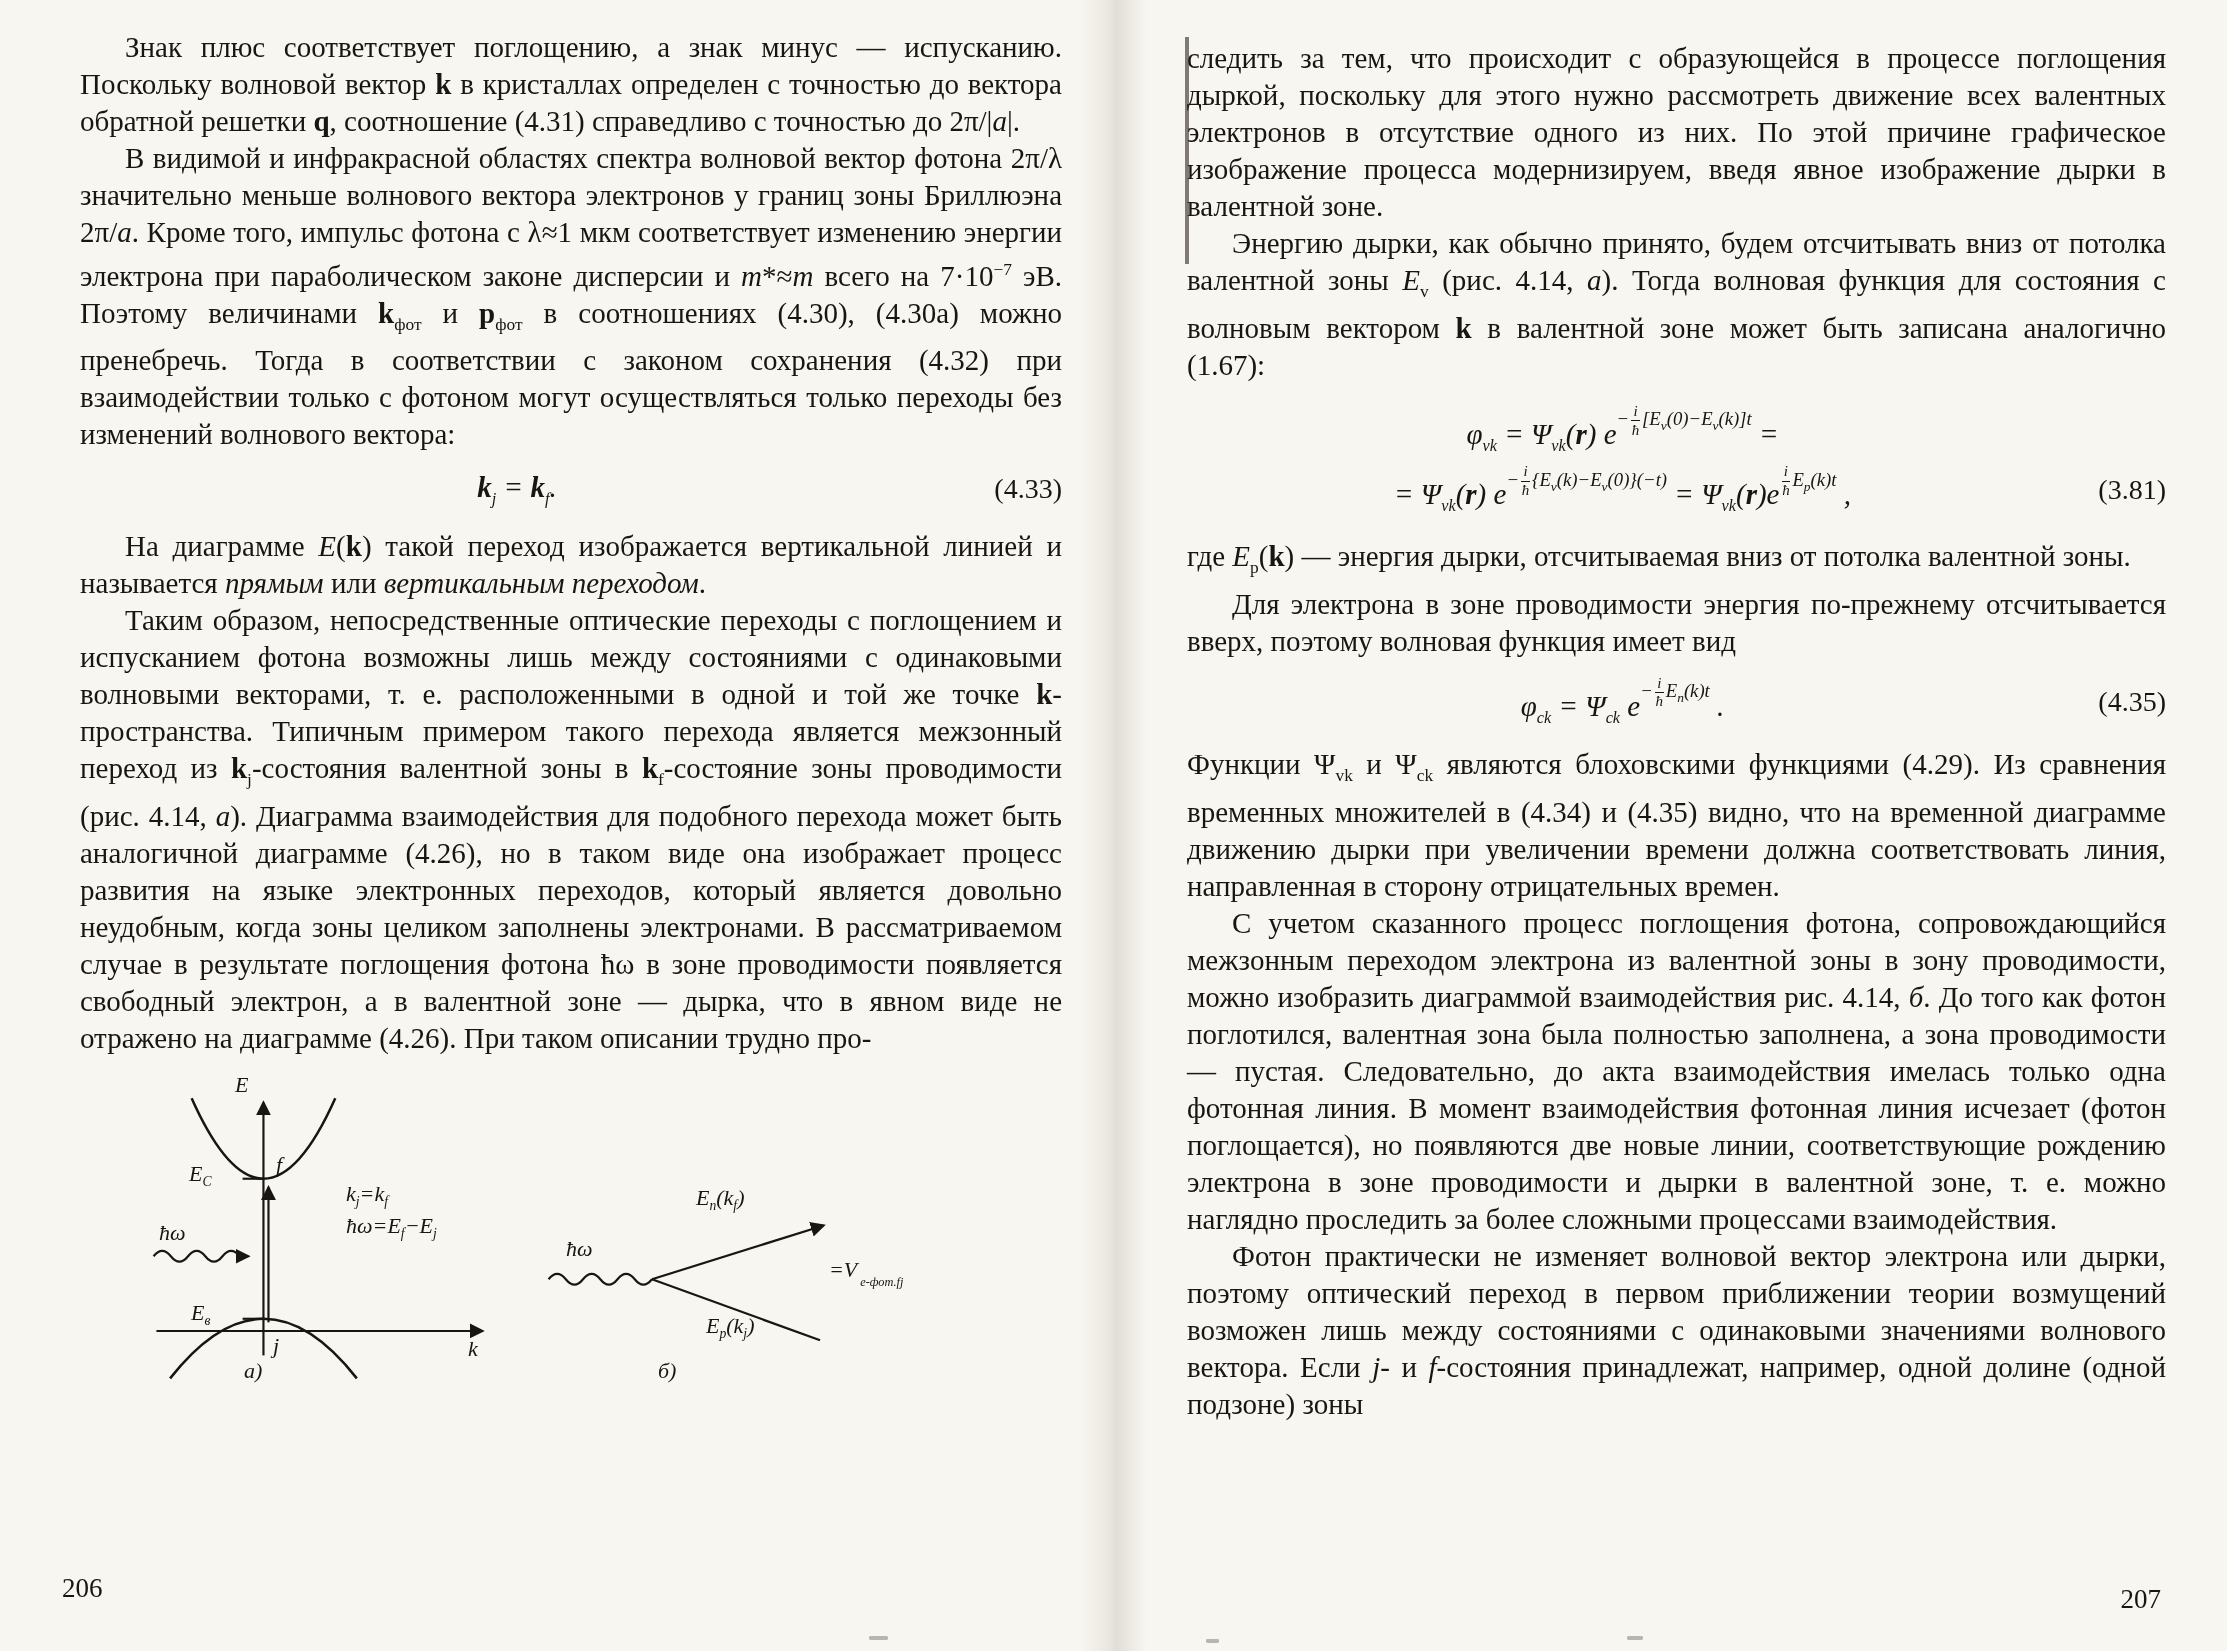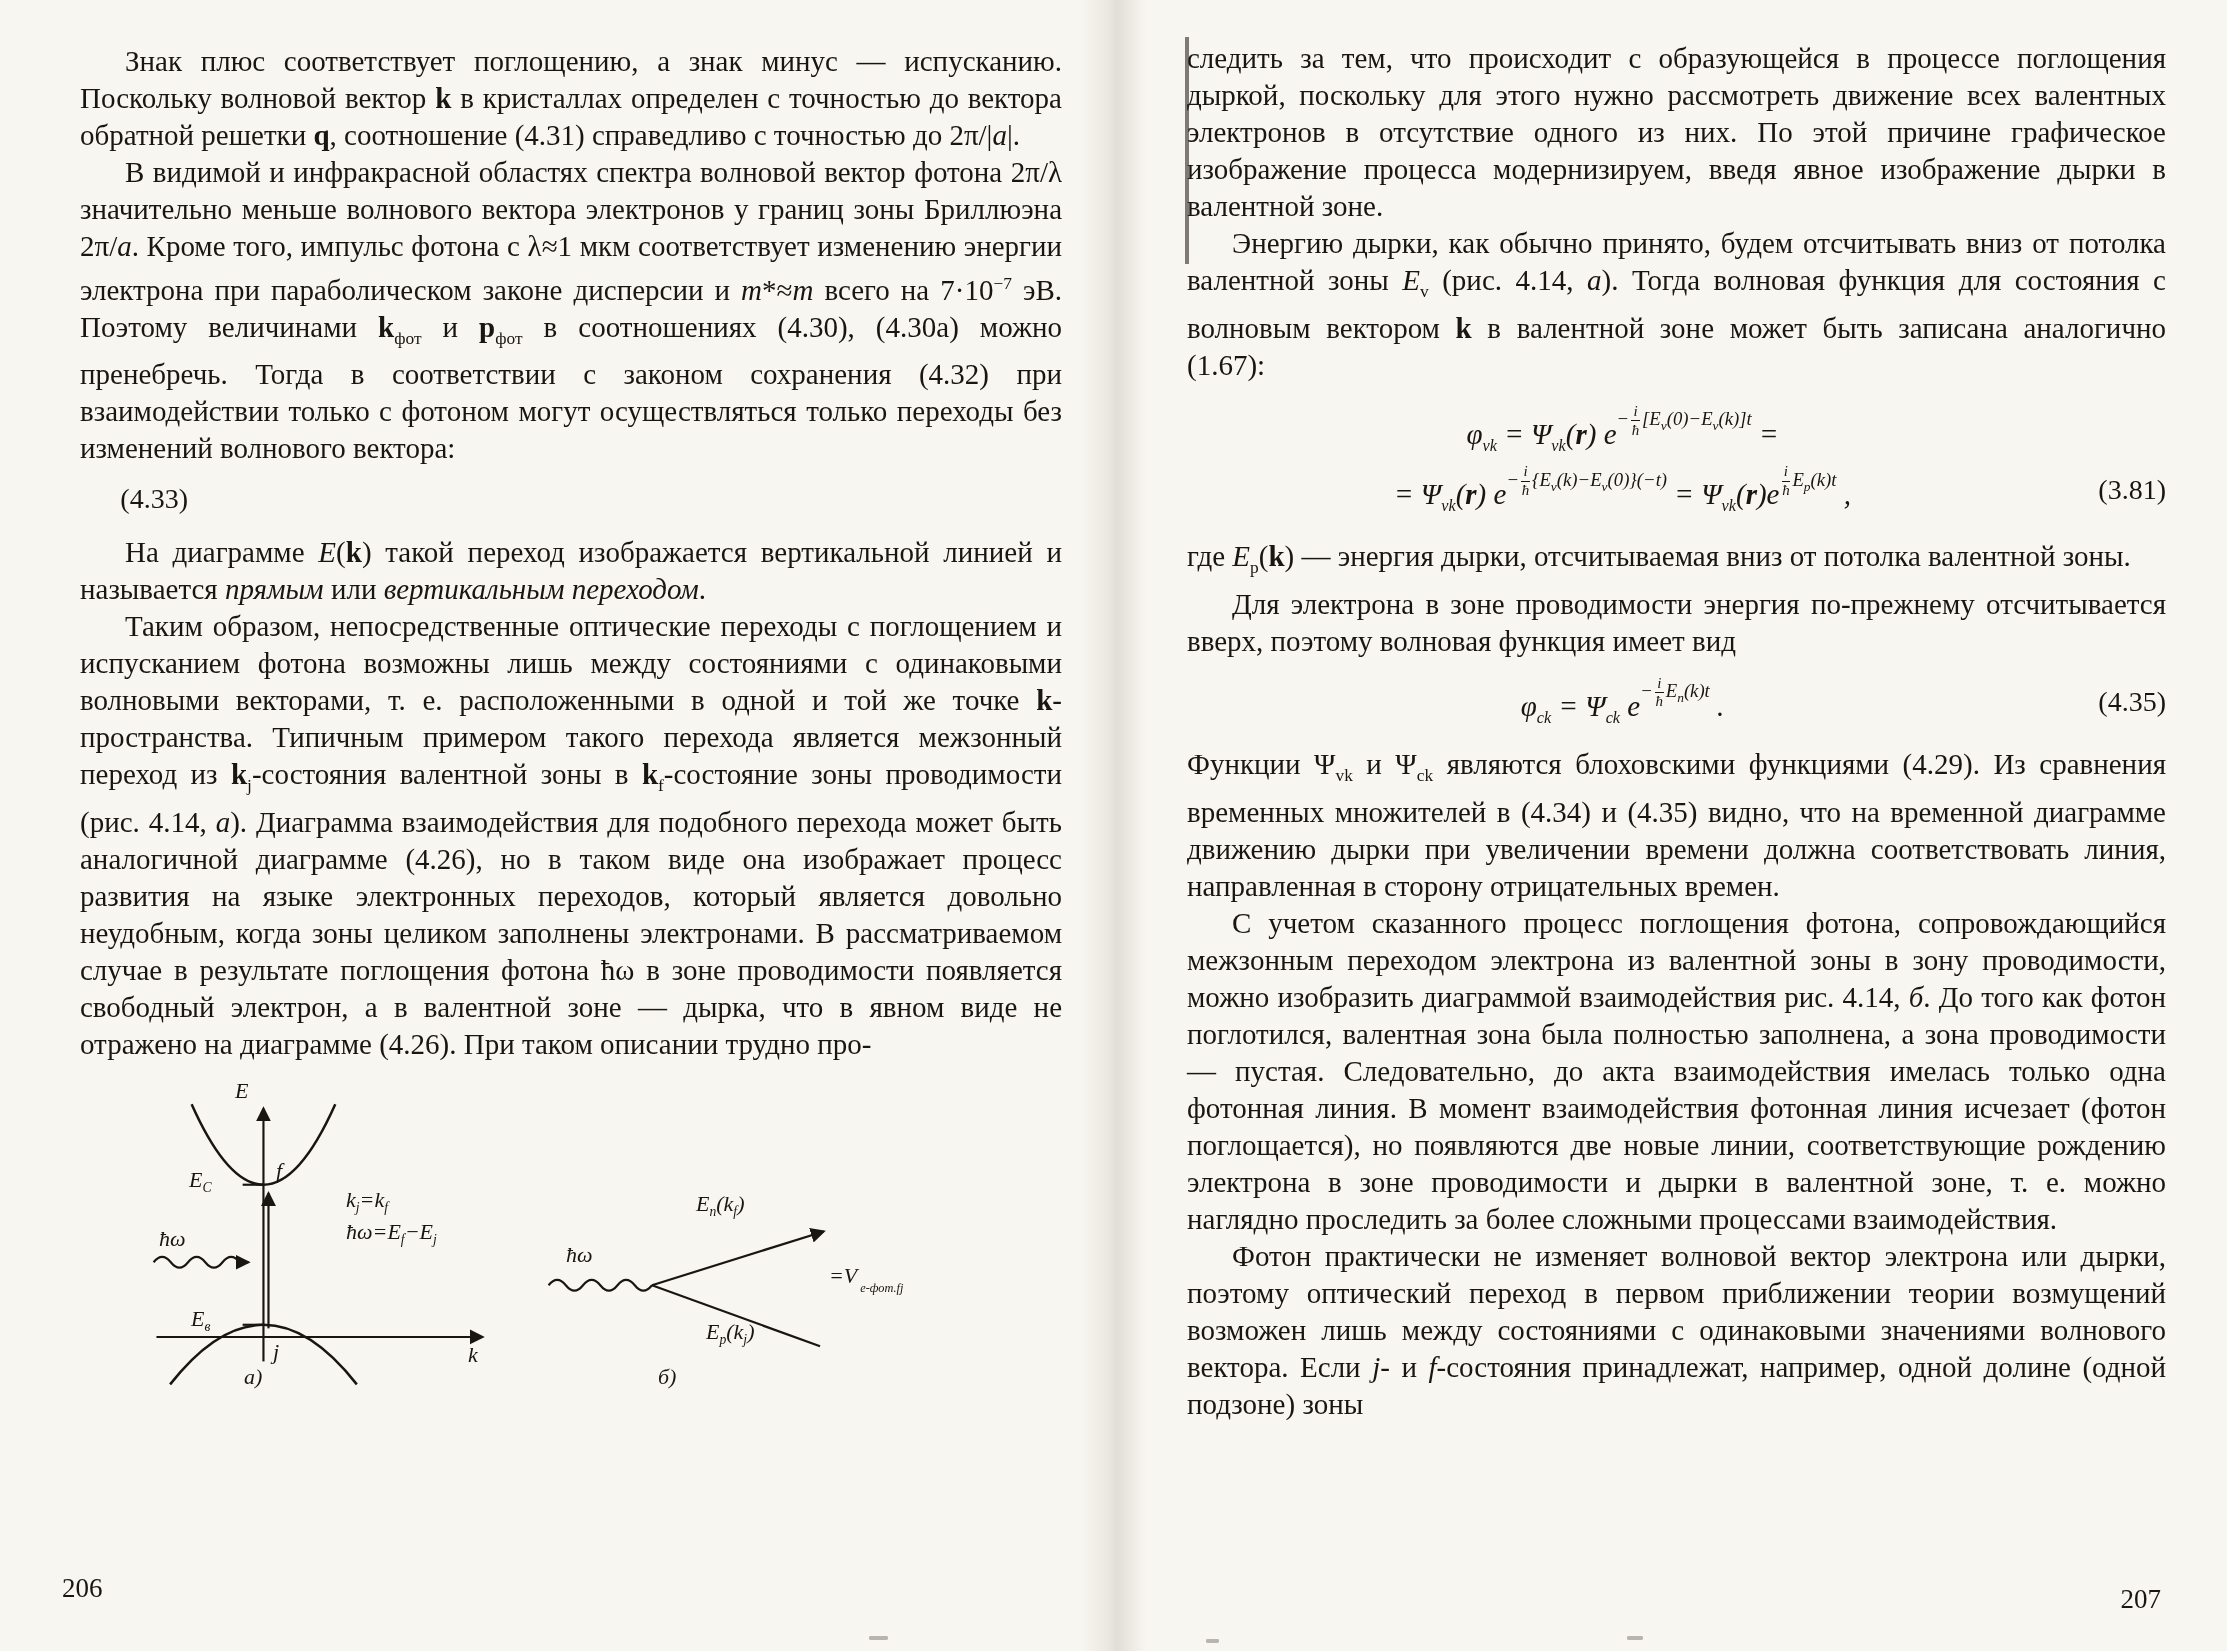--- a/index.html
+++ b/index.html
@@ -1,20 +1,20 @@
 <!DOCTYPE html>
 <html style="font-size:11.5px"><head>
 <meta charset="utf-8">
 <style>
   *{margin:0;padding:0;box-sizing:border-box;}
   html,body{width:2227px;height:1652px;}
   body{position:relative;background:#f8f6f0;color:#191510;
        font-family:"Liberation Serif","DejaVu Serif",serif;overflow:hidden;}
   .page{position:absolute;top:0;height:1652px;overflow:hidden;}
-  .page-left{left:0;width:1114px;padding:43px 52px 0 80px;}
+  .page-left{left:0;width:1114px;padding:29px 52px 0 80px;}
   .page-right{left:1114px;width:1114px;padding:40px 62px 12px 73px;}
 
   p.body{font-size:29px;line-height:37px;text-align:justify;}
   p.ind{text-indent:45px;}
   p.body sub,p.body sup{font-size:0.6em;}
 
   .eqrow{display:flex;align-items:center;margin:16px 0 18.7px;}
   .eqblock{margin:20px 0 21.5px;}
   .eqline{display:flex;align-items:center;margin:8.6px 0;}
   .eq{flex:1;text-align:center;font-style:italic;font-size:29px;line-height:1.25;}
@@ -45,20 +45,21 @@
 </head>
 <body>
 
 <div>
 
   <div class="page page-left">
     <p class="body ind">Знак плюс соответствует поглощению, а знак минус — испусканию. Поскольку волновой вектор <b>k</b> в кристаллах определен с точностью до вектора обратной решетки <b>q</b>, соотношение (4.31) справедливо с точностью до 2π/|<i>a</i>|.</p>
     <p class="body ind">В видимой и инфракрасной областях спектра волновой вектор фотона 2π/λ значительно меньше волнового вектора электронов у границ зоны Бриллюэна 2π/<i>a</i>. Кроме того, импульс фотона с λ≈1 мкм соответствует изменению энергии электрона при параболическом законе дисперсии и <i>m</i>*≈<i>m</i> всего на 7·10<sup>−7</sup> эВ. Поэтому величинами <b>k</b><sub>фот</sub> и <b>p</b><sub>фот</sub> в соотношениях (4.30), (4.30а) можно пренебречь. Тогда в соответствии с законом сохранения (4.32) при взаимодействии только с фотоном могут осуществляться только переходы без изменений волнового вектора:</p>
 
     <div class="eqrow">
+      <span class="eq"><b>k</b><sub>j</sub> = <b>k</b><sub>f</sub>.</span>
       <span class="eqnum">(4.33)</span>
     </div>
 
     <p class="body ind">На диаграмме <i>E</i>(<b>k</b>) такой переход изображается вертикальной линией и называется <i>прямым</i> или <i>вертикальным переходом</i>.</p>
     <p class="body ind">Таким образом, непосредственные оптические переходы с поглощением и испусканием фотона возможны лишь между состояниями с одинаковыми волновыми векторами, т. е. расположенными в одной и той же точке <b>k</b>-пространства. Типичным примером такого перехода является межзонный переход из <b>k</b><sub>j</sub>-состояния валентной зоны в <b>k</b><sub>f</sub>-состояние зоны проводимости (рис. 4.14, <i>а</i>). Диаграмма взаимодействия для подобного перехода может быть аналогичной диаграмме (4.26), но в таком виде она изображает процесс развития на языке электронных переходов, который является довольно неудобным, когда зоны целиком заполнены электронами. В рассматриваемом случае в результате поглощения фотона ħω в зоне проводимости появляется свободный электрон, а в валентной зоне — дырка, что в явном виде не отражено на диаграмме (4.26). При таком описании трудно про-</p>
 
     <div class="figure">
       <svg viewBox="0 0 1150 440" width="826" height="316">
         <defs>
           <marker id="arr" viewBox="0 0 10 10" refX="8.5" refY="5" markerWidth="7" markerHeight="7" orient="auto-start-reverse">

